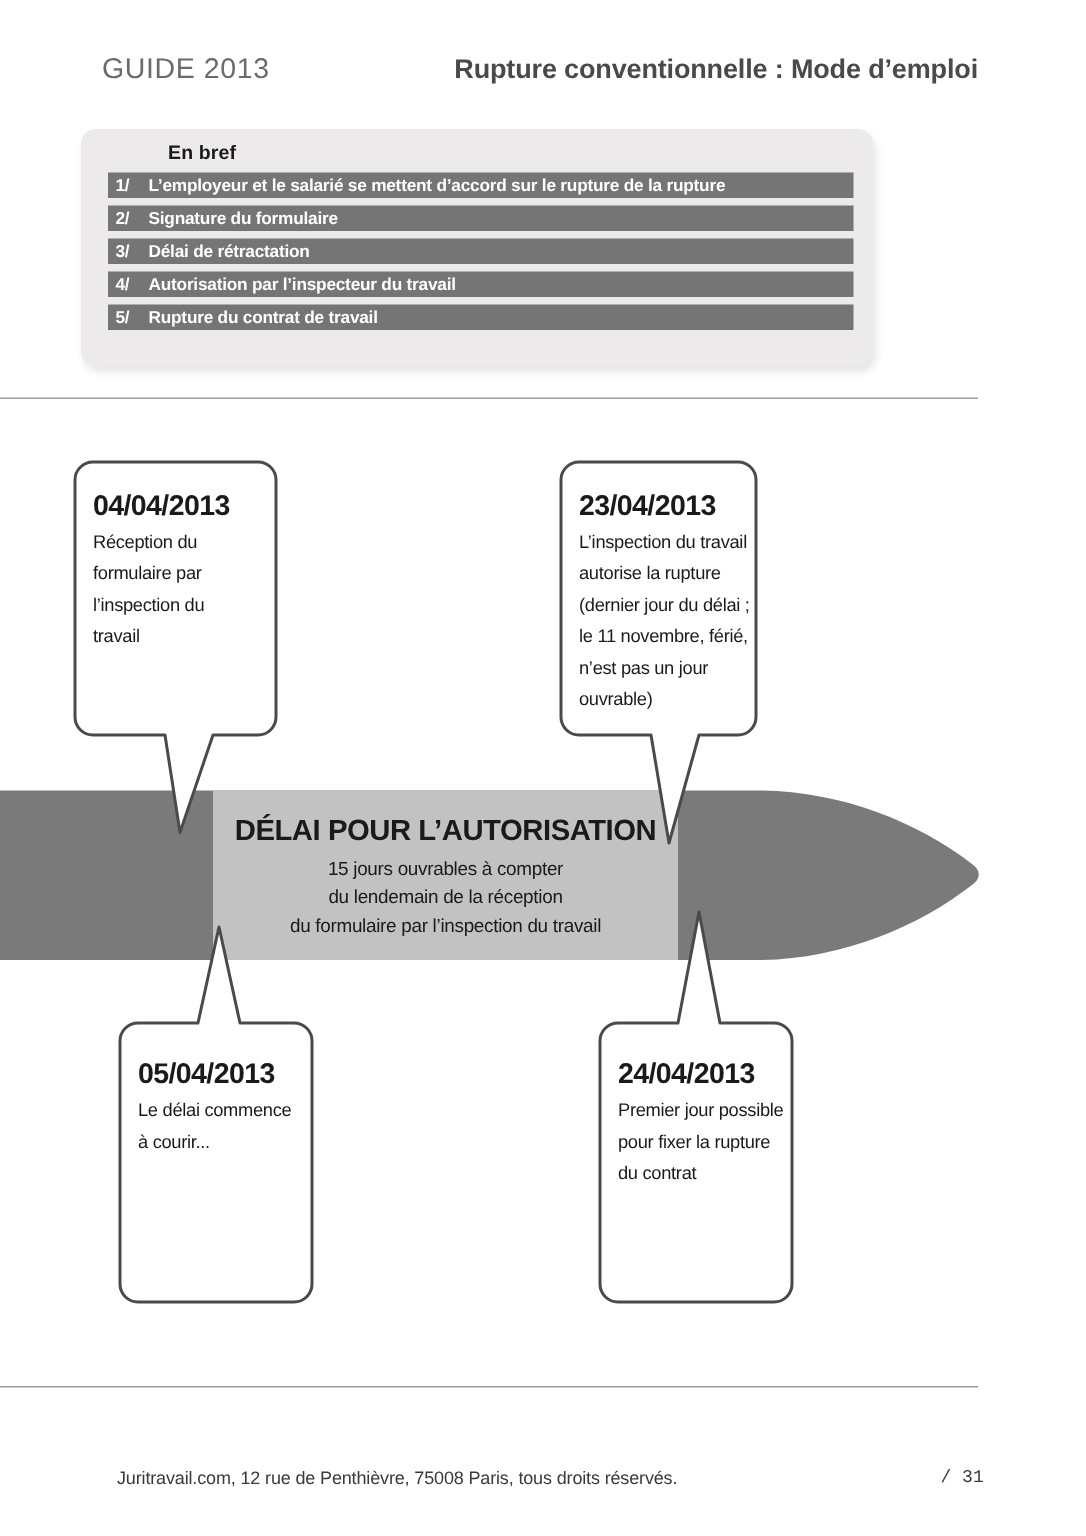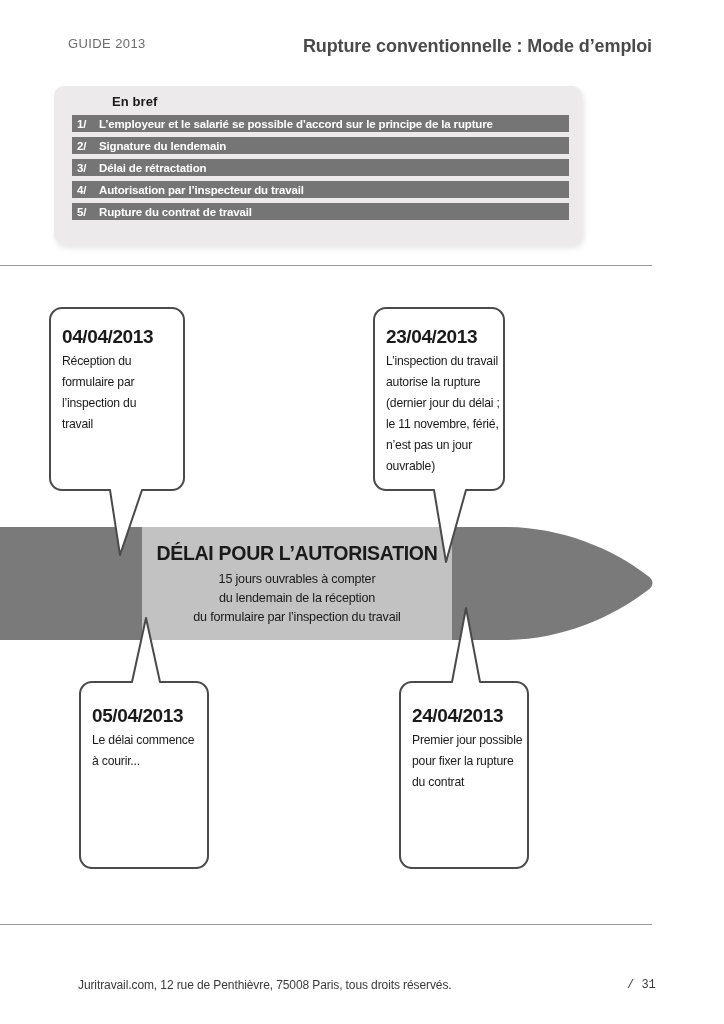--- a/index.html
+++ b/index.html
@@ -21,21 +21,21 @@
     position: absolute;
     top: 36px;
     left: 0;
     width: 724px;
     height: 24px;
   }
   #header-guide {
     position: absolute;
     left: 68px;
     top: 0;
-    font-size: 13px;
+    font-size: 19px;
     letter-spacing: 0.4px;
     color: #6b6b6b;
     font-family: "Liberation Sans", sans-serif;
   }
   #header-title {
     position: absolute;
     right: 72px;
     top: 0;
     font-size: 18px;
     font-weight: bold;
@@ -177,26 +177,26 @@
   <div id="header-guide">GUIDE 2013</div>
   <div id="header-title">Rupture conventionnelle : Mode d’emploi</div>
 </div>
 
 <div id="enbref-panel">
   <div id="enbref-title">En bref</div>
   <div id="enbref-list">
 
     <div class="enbref-row">
       <span class="enbref-num">1/</span>
-      <span class="enbref-text">L’employeur et le salarié se possible d’accord sur le principe de la rupture</span>
+      <span class="enbref-text">L’employeur et le salarié se mettent d’accord sur le rupture de la rupture</span>
     </div>
 
     <div class="enbref-row">
       <span class="enbref-num">2/</span>
-      <span class="enbref-text">Signature du lendemain</span>
+      <span class="enbref-text">Signature du formulaire</span>
     </div>
 
     <div class="enbref-row">
       <span class="enbref-num">3/</span>
       <span class="enbref-text">Délai de rétractation</span>
     </div>
 
     <div class="enbref-row">
       <span class="enbref-num">4/</span>
       <span class="enbref-text">Autorisation par l’inspecteur du travail</span>

